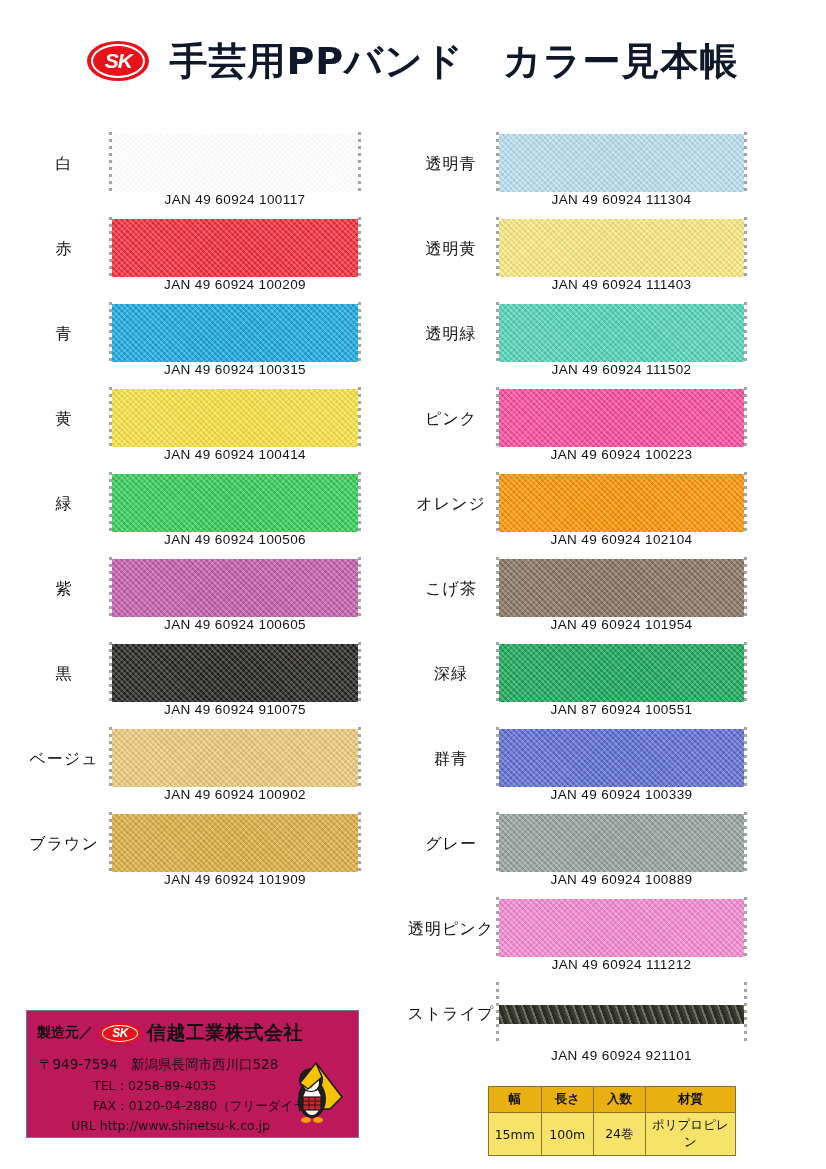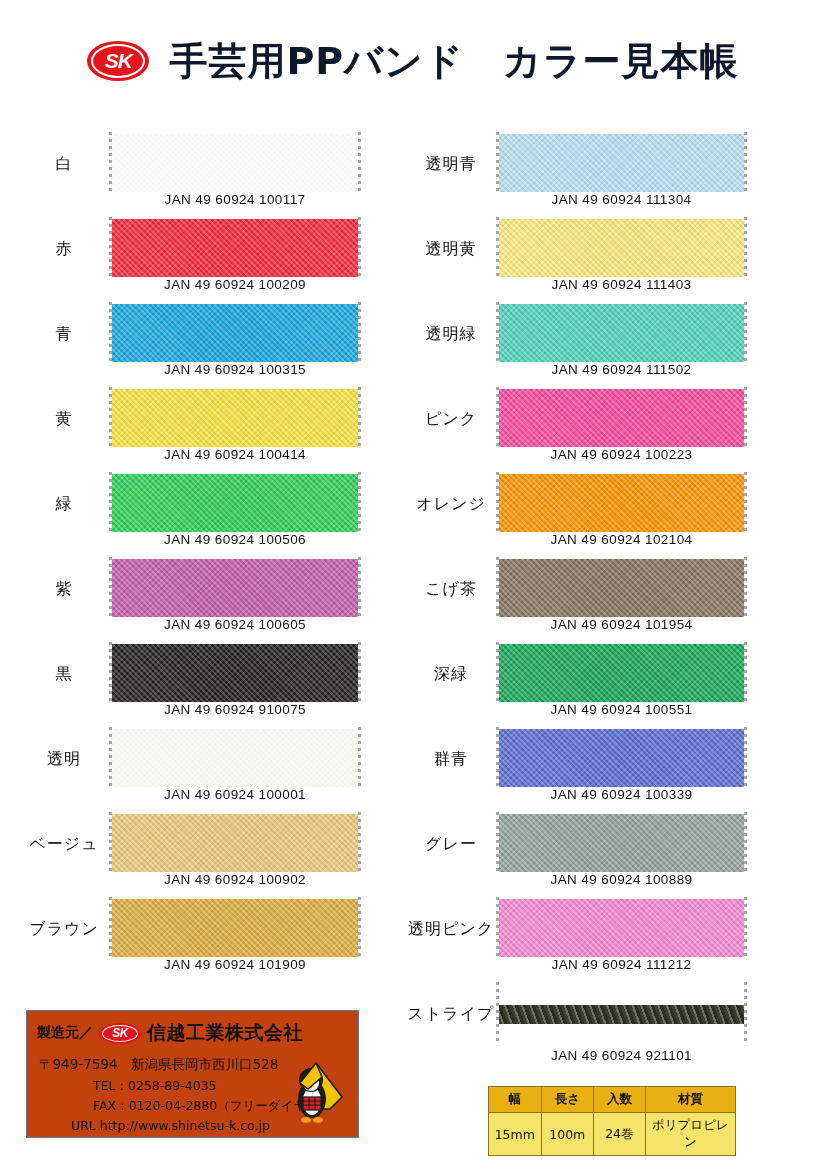--- a/index.html
+++ b/index.html
@@ -169,21 +169,21 @@
 
   
   .company-box {
     position: absolute;
     left: 26px;
     top: 1010px;
     width: 333px;
     height: 128px;
     border: 1px solid #6a7a96;
     box-sizing: border-box;
-    background: #c2410c;
+    background: #be185d;
   }
   .company-head {
     position: absolute;
     left: 10px; top: 9px;
     display: flex;
     align-items: center;
     gap: 6px;
     white-space: nowrap;
   }
   .maker-label {
@@ -340,28 +340,20 @@
       </div>
       <div class="swatch-row">
         <div class="swatch-label">黒</div>
         <div class="swatch-band" style="background: rgb(32, 31, 29);">
           <div class="edge l"></div>
           <div class="edge r"></div>
         </div>
         <div class="jan-code">JAN 49 60924 910075</div>
       </div>
       <div class="swatch-row">
-        <div class="swatch-label">透明</div>
-        <div class="swatch-band flat" style="background: rgb(250, 250, 245);">
-          <div class="edge l"></div>
-          <div class="edge r"></div>
-        </div>
-        <div class="jan-code">JAN 49 60924 100001</div>
-      </div>
-      <div class="swatch-row">
         <div class="swatch-label">ベージュ</div>
         <div class="swatch-band" style="background: rgb(234, 200, 120);">
           <div class="edge l"></div>
           <div class="edge r"></div>
         </div>
         <div class="jan-code">JAN 49 60924 100902</div>
       </div>
       <div class="swatch-row">
         <div class="swatch-label">ブラウン</div>
         <div class="swatch-band" style="background: rgb(219, 173, 62);">
@@ -419,21 +411,21 @@
           <div class="edge r"></div>
         </div>
         <div class="jan-code">JAN 49 60924 101954</div>
       </div>
       <div class="swatch-row">
         <div class="swatch-label">深緑</div>
         <div class="swatch-band" style="background: rgb(22, 164, 86);">
           <div class="edge l"></div>
           <div class="edge r"></div>
         </div>
-        <div class="jan-code">JAN 49 60924 100551</div>
+        <div class="jan-code">JAN 87 60924 100551</div>
       </div>
       <div class="swatch-row">
         <div class="swatch-label">群青</div>
         <div class="swatch-band" style="background: rgb(91, 106, 208);">
           <div class="edge l"></div>
           <div class="edge r"></div>
         </div>
         <div class="jan-code">JAN 49 60924 100339</div>
       </div>
       <div class="swatch-row">

